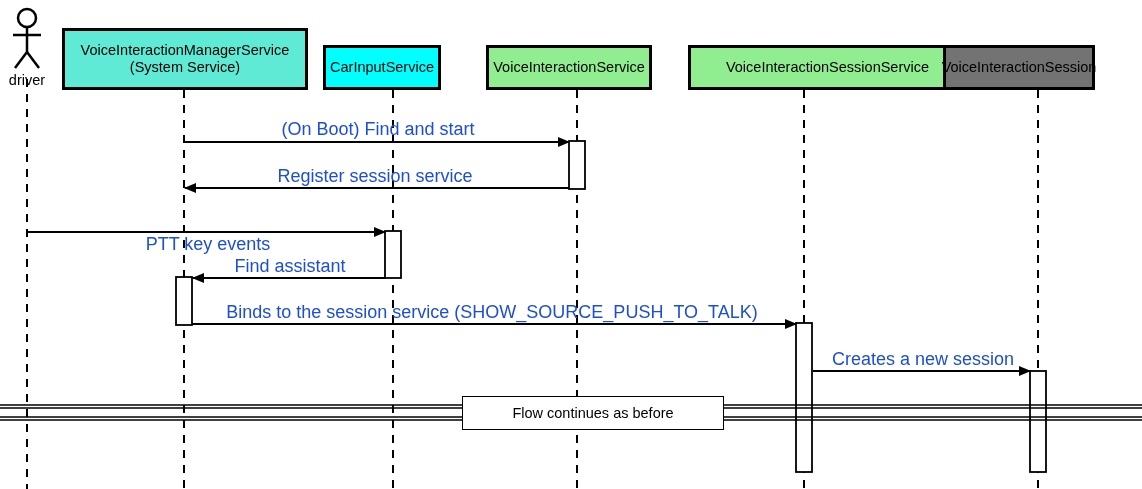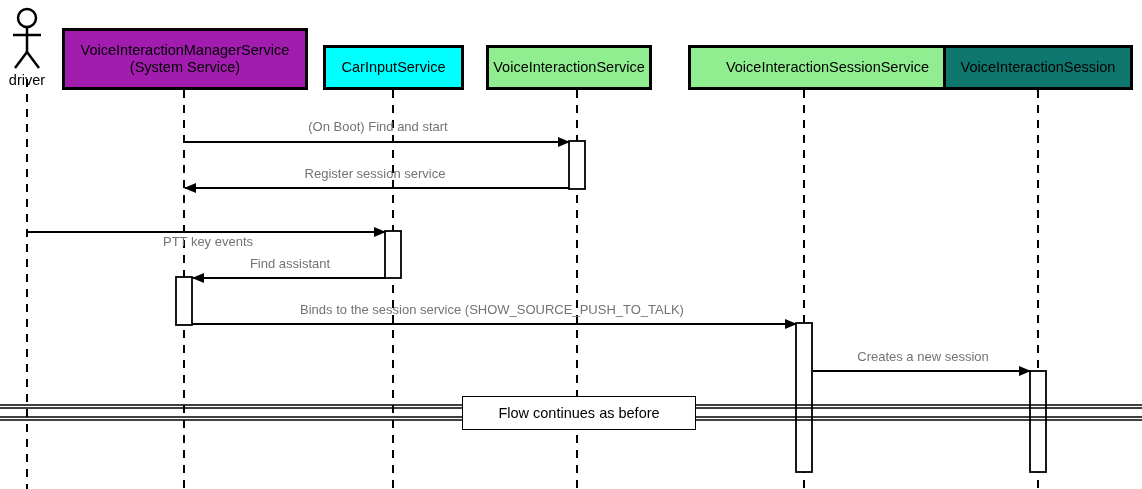--- a/index.html
+++ b/index.html
@@ -34,22 +34,22 @@
     line-height: 17px;
     color: #000000;
   }
   .lifeline-box-label {
     display: block;
     padding: 0 4px;
     white-space: pre-line;
   }
   .msg-label {
     position: absolute;
-    font-size: 13px;
-    color: #737373;
+    font-size: 18px;
+    color: #1d4ed8;
     white-space: nowrap;
     transform: translateX(-50%);
     background: transparent;
   }
   .actor-label {
     position: absolute;
     font-size: 14.5px;
     color: #000000;
     white-space: nowrap;
     transform: translateX(-50%);
@@ -113,45 +113,45 @@
     <g id="actor-layer">
         <circle cx="27" cy="18" r="9" fill="#fff" stroke="#000" stroke-width="2.5"></circle>
         <line x1="27" y1="27" x2="27" y2="52" stroke="#000" stroke-width="2.5"></line>
         <line x1="13" y1="35" x2="41" y2="35" stroke="#000" stroke-width="2.5"></line>
         <line x1="27" y1="52" x2="15" y2="68" stroke="#000" stroke-width="2.5"></line>
         <line x1="27" y1="52" x2="39" y2="68" stroke="#000" stroke-width="2.5"></line>
       </g>
   </svg>
 
   <div id="boxes-layer">
-      <div class="lifeline-box" style="left: 62px; top: 28px; width: 246px; height: 62px; background: #a21caf;">
+      <div class="lifeline-box" style="left: 62px; top: 28px; width: 246px; height: 62px; background: #5eead4;">
         <span class="lifeline-box-label">VoiceInteractionManagerService
 (System Service)</span>
       </div>
-      <div class="lifeline-box" style="left: 323px; top: 45px; width: 141px; height: 45px; background: rgb(0, 255, 255);">
+      <div class="lifeline-box" style="left: 323px; top: 45px; width: 118px; height: 45px; background: rgb(0, 255, 255);">
         <span class="lifeline-box-label">CarInputService</span>
       </div>
       <div class="lifeline-box" style="left: 486px; top: 45px; width: 166px; height: 45px; background: rgb(144, 238, 144);">
         <span class="lifeline-box-label">VoiceInteractionService</span>
       </div>
       <div class="lifeline-box" style="left: 688px; top: 45px; width: 279px; height: 45px; background: rgb(144, 238, 144);">
         <span class="lifeline-box-label">VoiceInteractionSessionService</span>
       </div>
-      <div class="lifeline-box" style="left: 943px; top: 45px; width: 190px; height: 45px; background: #0f766e;">
+      <div class="lifeline-box" style="left: 943px; top: 45px; width: 152px; height: 45px; background: #737373;">
         <span class="lifeline-box-label">VoiceInteractionSession</span>
       </div>
     </div>
   <div id="labels-layer">
       <div class="msg-label" style="left: 378px; top: 119px;">(On Boot) Find and start</div>
       <div class="msg-label" style="left: 375px; top: 166px;">Register session service</div>
       <div class="msg-label" style="left: 208px; top: 210px; margin-top: 24px;">PTT key events</div>
       <div class="msg-label" style="left: 290px; top: 256px;">Find assistant</div>
       <div class="msg-label" style="left: 492px; top: 302px;">Binds to the session service (SHOW_SOURCE_PUSH_TO_TALK)</div>
       <div class="msg-label" style="left: 923px; top: 349px;">Creates a new session</div>
     </div>
 
   <div class="actor-label" style="left:27px; top:72px;text-align:center;">driver</div>
 
-  <div class="delimiter-box" id="delimiter-box" style="left: 462px; top: 396px; width: 234px; height: 34px;">
+  <div class="delimiter-box" id="delimiter-box" style="left: 462px; top: 396px; width: 262px; height: 34px;">
     <span>Flow continues as before</span>
   </div>
 
 </div>
 
 </body></html>

